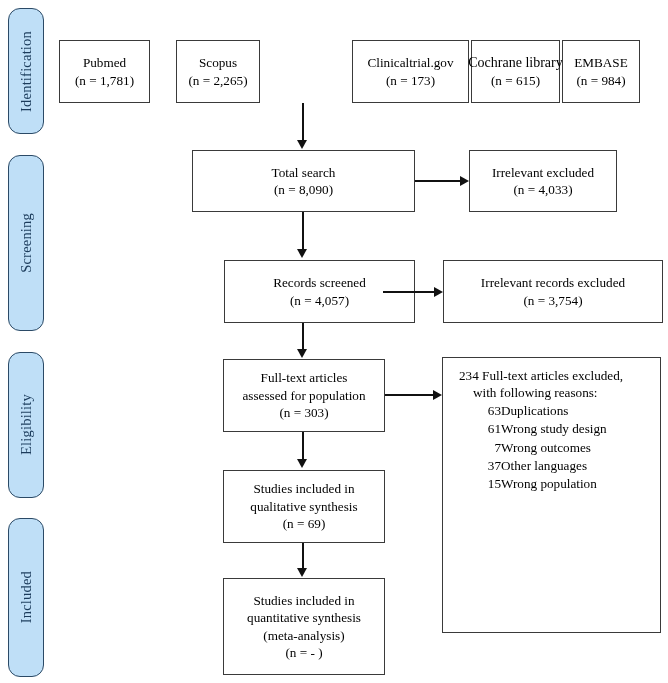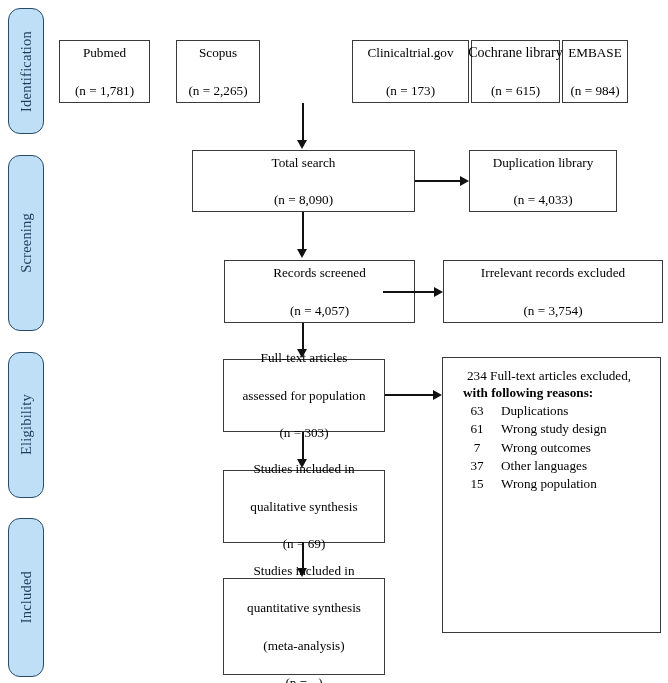--- a/index.html
+++ b/index.html
@@ -47,46 +47,45 @@
     background: #ffffff;
     border: 1.4px solid #3a3a3a;
     display: flex;
     flex-direction: column;
     align-items: center;
     justify-content: center;
     text-align: center;
     font-size: 13.2px;
     line-height: 1.32;
     padding: 2px 3px;
-    gap: 20px;
   }
   .box .line { display: block; white-space: nowrap; }
   .box .small { font-size: 14px; }
 
   
   .panel {
     position: absolute;
     box-sizing: border-box;
     background: #ffffff;
     border: 1.4px solid #3a3a3a;
     font-size: 13.2px;
     line-height: 1.30;
     padding: 9px 10px 6px 10px;
     text-align: left;
   }
-  .panel .hdr { margin-left: 14px; white-space: nowrap; }
-  .panel .hdr2 { margin-left: 10px; white-space: nowrap; font-weight: bold; }
+  .panel .hdr { margin-left: 6px; white-space: nowrap; }
+  .panel .hdr2 { margin-left: 20px; white-space: nowrap; }
   .panel .reason-row {
     display: flex;
     margin-top: 1px;
   }
   .panel .rcount {
     width: 48px;
     flex: 0 0 48px;
-    text-align: center;
+    text-align: right;
   }
   .panel .rlabel { white-space: nowrap; }
 
   
   .vline, .hline {
     position: absolute;
     background: #111111;
   }
   .vline { width: 1.6px; }
   .hline { height: 1.6px; }
@@ -141,35 +140,35 @@
   <div class="box" style="left:352px; top:40px; width:117px; height:63px;">
     <span class="line">Clinicaltrial.gov</span>
     <span class="line">(n = 173)</span>
   </div>
 
   <div class="box" style="left:471px; top:40px; width:89px; height:63px;">
     <span class="line small">Cochrane library</span>
     <span class="line">(n = 615)</span>
   </div>
 
-  <div class="box" style="left:562px; top:40px; width:66px; height:63px;">
+  <div class="box" style="left:562px; top:40px; width:78px; height:63px;">
     <span class="line">EMBASE</span>
     <span class="line">(n = 984)</span>
   </div>
 
   <div class="vline" style="left:302px; top:103px; height:38px;"></div>
   <div class="arrow-down" style="left:297px; top:140px;"></div>
 
   <div class="box" style="left:192px; top:150px; width:223px; height:62px;">
     <span class="line">Total search</span>
     <span class="line">(n = 8,090)</span>
   </div>
 
   <div class="box" style="left:469px; top:150px; width:148px; height:62px;">
-    <span class="line">Duplication library</span>
+    <span class="line">Irrelevant excluded</span>
     <span class="line">(n = 4,033)</span>
   </div>
 
   <div class="hline" style="left:415px; top:180px; width:46px;"></div>
   <div class="arrow-right" style="left:460px; top:175.5px;"></div>
 
   <div class="vline" style="left:302px; top:212px; height:38px;"></div>
   <div class="arrow-down" style="left:297px; top:249px;"></div>
 
   <div class="box" style="left:224px; top:260px; width:191px; height:63px;">

